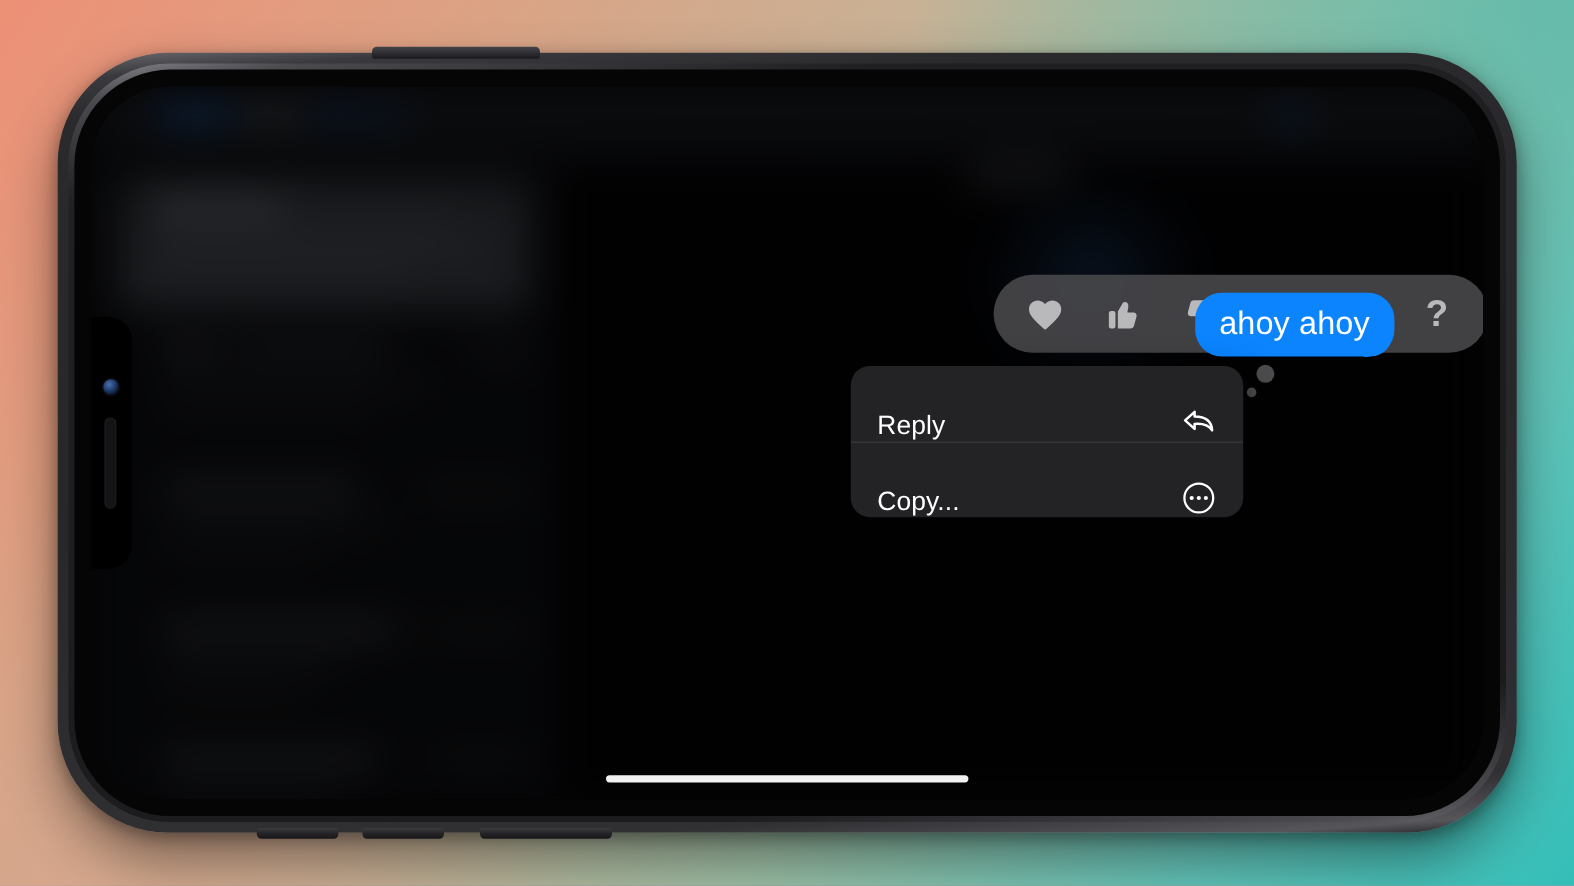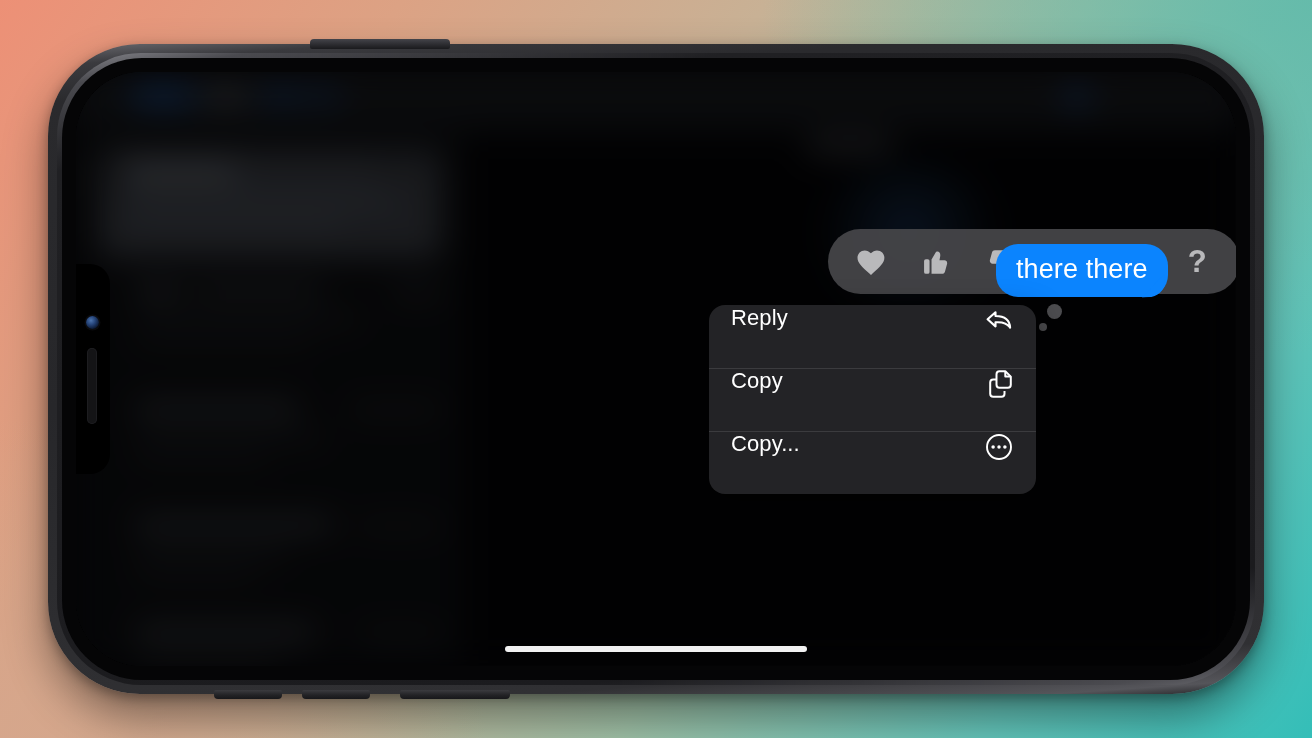--- a/index.html
+++ b/index.html
@@ -298,21 +298,21 @@
     width: 327px;
     border-radius: 16px;
     background: #232326;
     overflow: hidden;
     box-shadow: 0 10px 30px rgba(0,0,0,0.55);
   }
   .menu-item {
     position: relative;
     height: 63px;
     display: flex;
-    align-items: flex-start;
+    align-items: flex-end;
     justify-content: space-between;
     padding: 0 21px 0 22px;
     color: #FFFFFF;
     font-size: 22px;
     letter-spacing: 0.1px;
   }
   .menu-item + .menu-item::before {
     content: "";
     position: absolute;
     left: 0; right: 0; top: 0;
@@ -453,44 +453,34 @@
         <div class="reaction-item">
           <div class="question-glyph">?</div>
         </div>
 
       </div>
 
       <div class="tail-dot" id="tail-dot-big"></div>
       <div class="tail-dot" id="tail-dot-small"></div>
 
       <div id="bubble-wrap">
-        <div id="message-bubble">there there</div>
+        <div id="message-bubble">ahoy ahoy</div>
       </div>
 
       <div id="context-menu">
 
         <div class="menu-item">
           <span class="menu-label">Reply</span>
           <span class="menu-icon">
             <svg width="30" height="26" viewBox="0 0 30 26" fill="none" stroke="currentColor" stroke-width="2.1" stroke-linecap="round" stroke-linejoin="round">
               <path d="M11.5 4.2 3.6 11.3l7.9 7.1v-4.1c7.4-.6 11.9 1.3 14.6 5.3-.4-7.6-4.9-11.5-14.6-11.6V4.2z"></path>
             </svg>
           </span>
         </div>
 
-        <div class="menu-item">
-          <span class="menu-label">Copy</span>
-          <span class="menu-icon">
-            <svg width="27" height="30" viewBox="0 0 27 30" fill="none" stroke="currentColor" stroke-width="2" stroke-linejoin="round">
-              <path d="M13.5 2.2h5.8l5.5 5.4v8.2a3 3 0 0 1-3 3h-8.3a3 3 0 0 1-3-3V5.2a3 3 0 0 1 3-3z"></path>
-              <path d="M19.3 2.2v5.4h5.5"></path>
-              <path d="M10.4 10.6H7.2a3 3 0 0 0-3 3v11.2a3 3 0 0 0 3 3h8.3a3 3 0 0 0 3-3v-2.9"></path>
-            </svg>
-          </span>
-        </div>
 
 
         <div class="menu-item">
           <span class="menu-label">Copy...</span>
           <span class="menu-icon">
             <svg width="28" height="28" viewBox="0 0 28 28" fill="none" stroke="currentColor" stroke-width="1.9">
               <circle cx="14" cy="14" r="12"></circle>
               <circle cx="8.1" cy="14" r="1.75" fill="currentColor" stroke="none"></circle>
               <circle cx="14" cy="14" r="1.75" fill="currentColor" stroke="none"></circle>
               <circle cx="19.9" cy="14" r="1.75" fill="currentColor" stroke="none"></circle>

